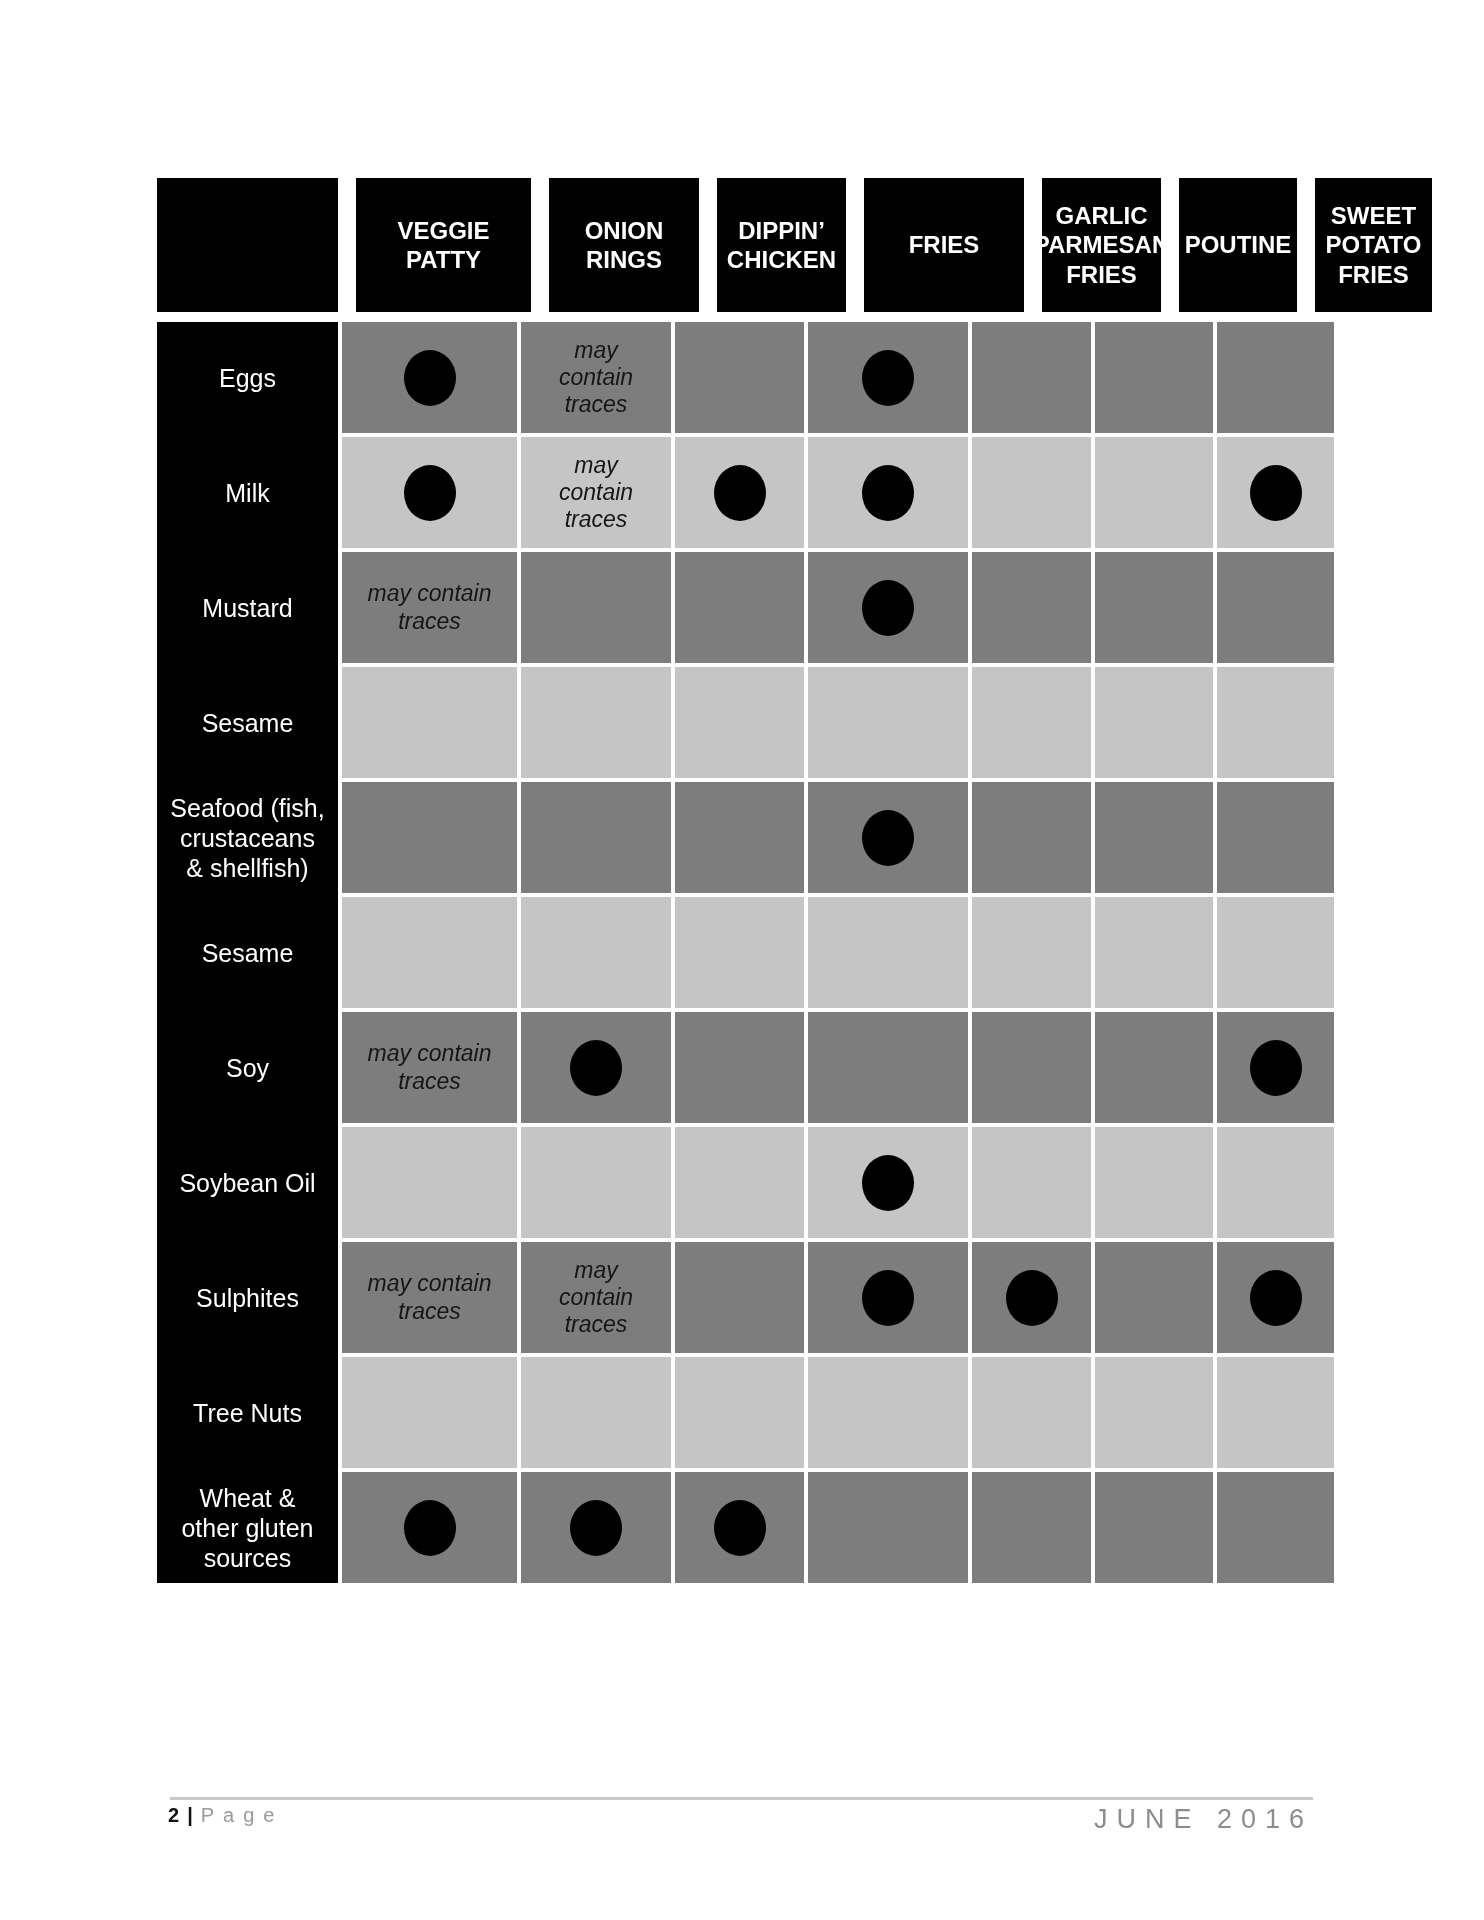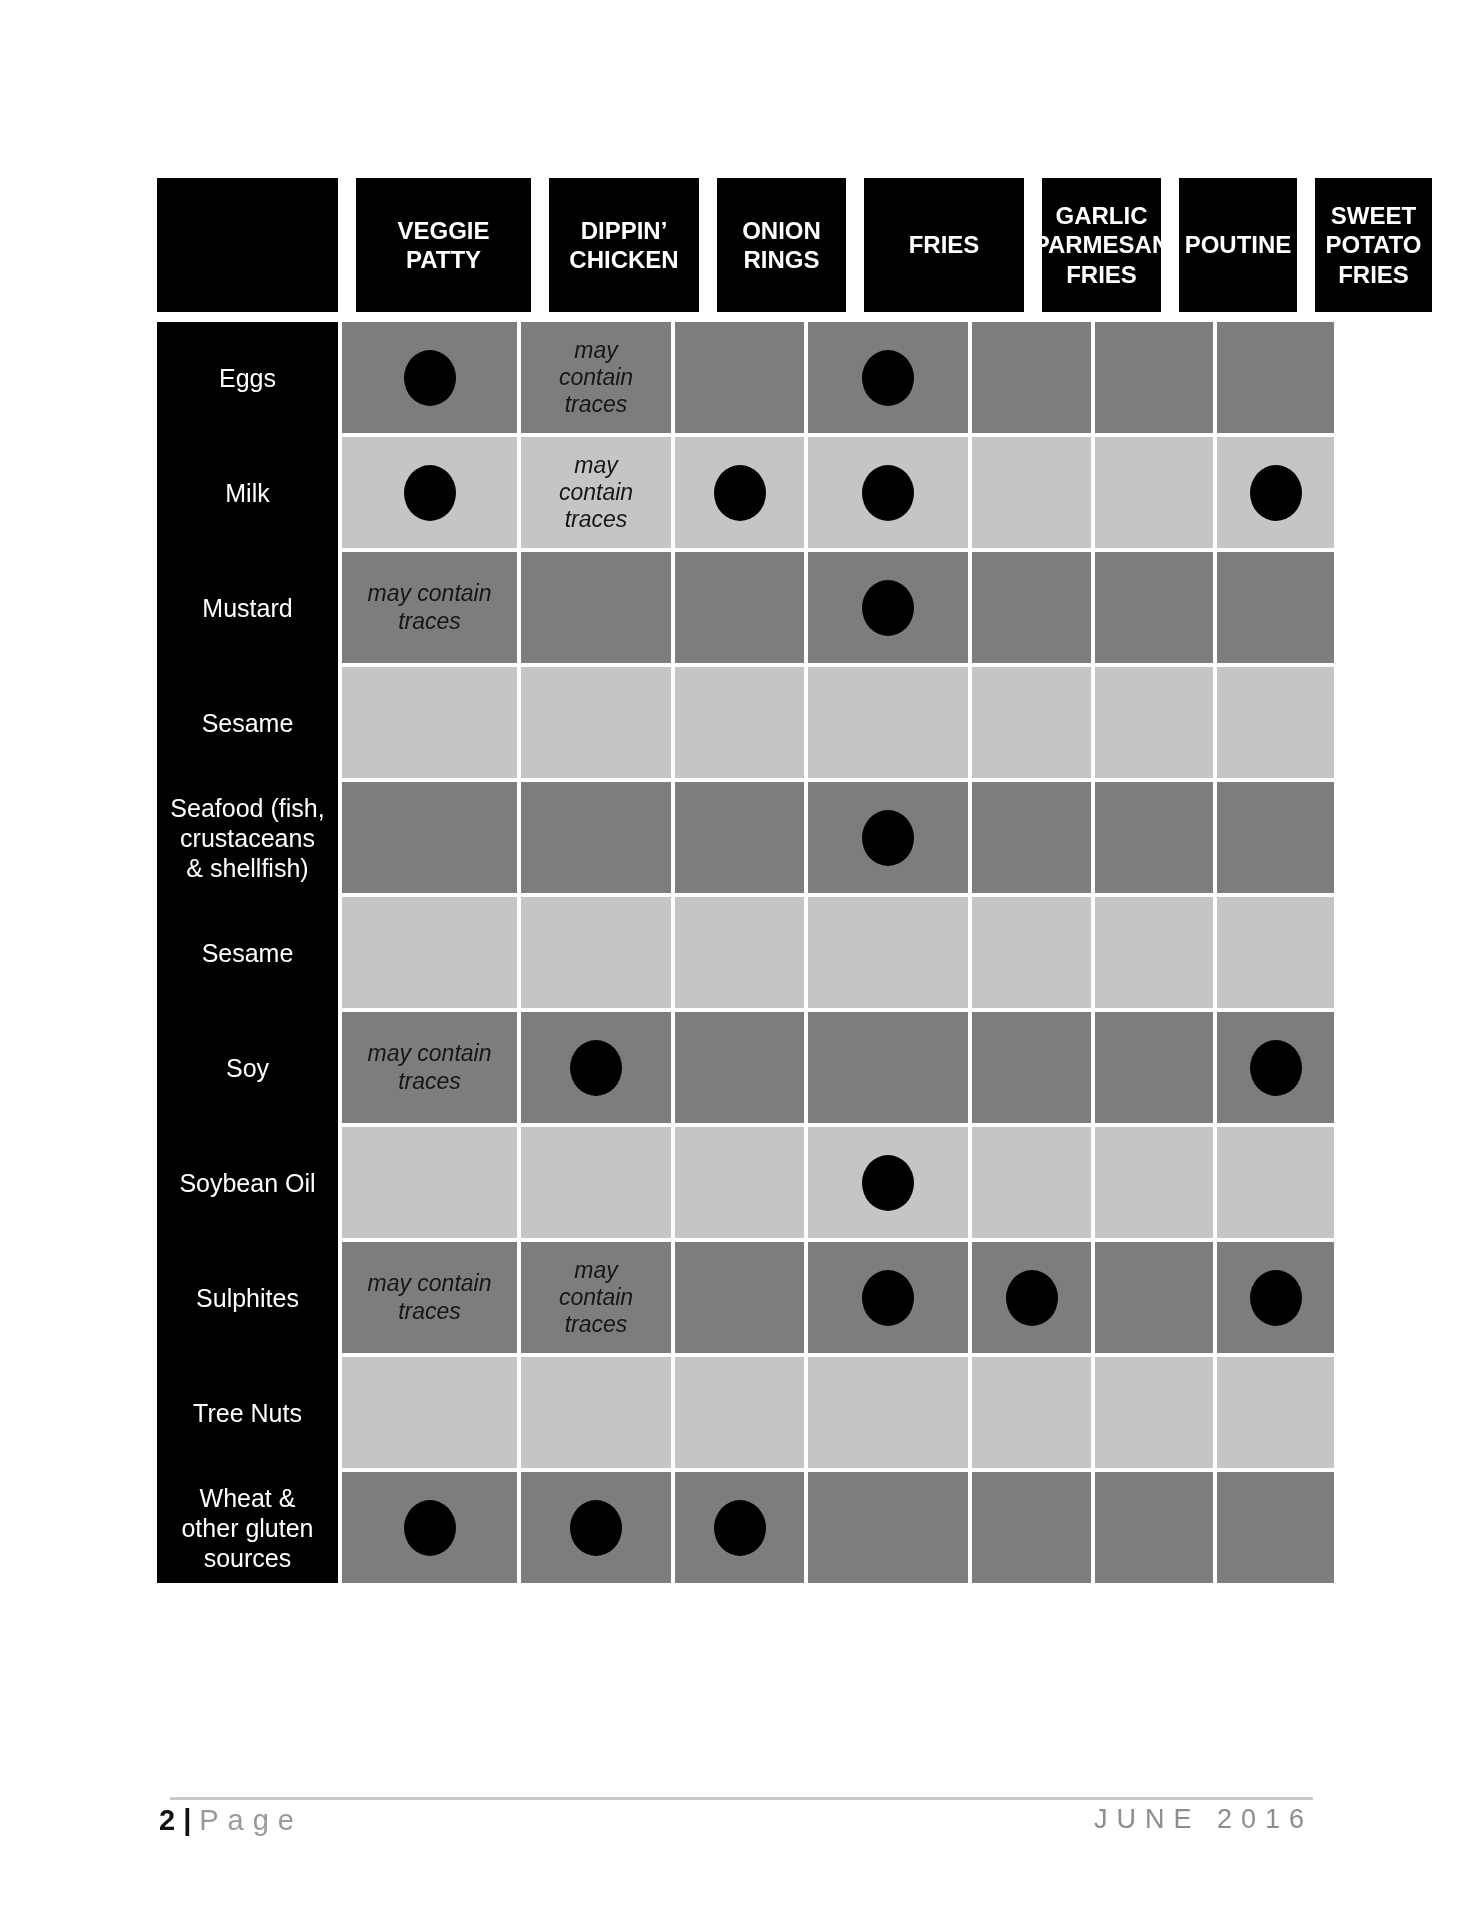--- a/index.html
+++ b/index.html
@@ -85,22 +85,22 @@
   }
   .col1 .traces{max-width:96px;padding:0;}
   .footer-rule{
     position:absolute;
     left:170px;top:1797px;
     width:1143px;height:3px;
     background:#c9c9c9;
   }
   .footer-left{
     position:absolute;
-    left:159px;top:1804px;
-    font-size:29px;
+    left:168px;top:1804px;
+    font-size:20px;
     color:#000000;
     white-space:nowrap;
   }
   .footer-left .num{font-weight:bold;color:#111111;}
   .footer-left .bar{font-weight:bold;color:#111111;padding:0 8px;}
   .footer-left .pg{color:#9a9a9a;letter-spacing:9px;}
   .footer-right{
     position:absolute;
     right:171px;top:1804px;
     font-size:27px;
@@ -112,22 +112,22 @@
 </head>
 <body>
 
 <div class="page">
 
   <div class="table-wrap">
     <div class="header-row">
       <div class="hcell"></div>
 
     <div class="hcell">VEGGIE PATTY</div>
+        <div class="hcell">ONION RINGS</div>
         <div class="hcell">DIPPIN’ CHICKEN</div>
-        <div class="hcell">ONION RINGS</div>
         <div class="hcell">FRIES</div>
         <div class="hcell">GARLIC PARMESAN FRIES</div>
         <div class="hcell">POUTINE</div>
         <div class="hcell">SWEET POTATO FRIES</div>
       </div>
     <div class="body-grid">
       <div class="label-strip"></div>
 
     <div class="label-cell">Eggs</div>
         <div class="cell dark col0">

